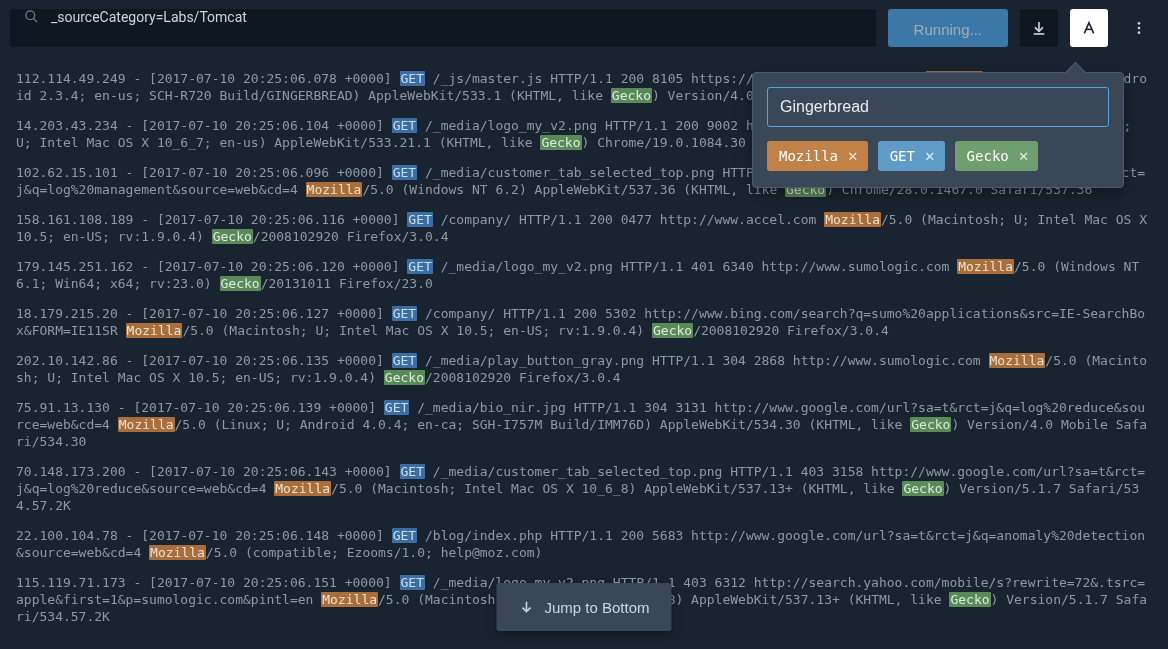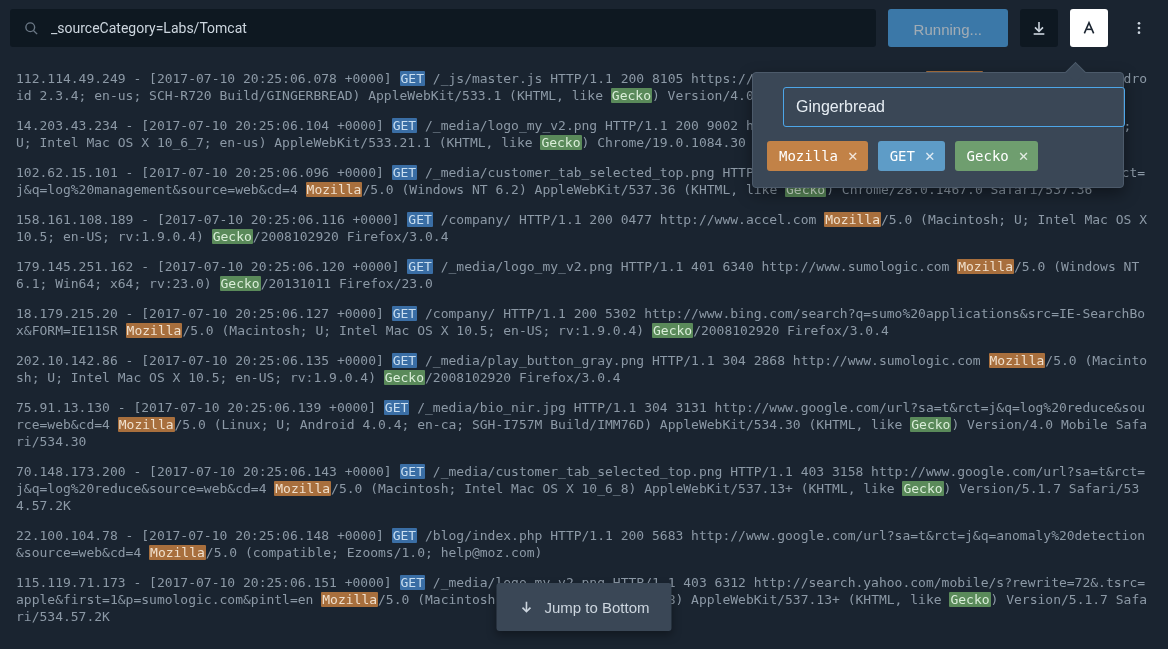--- a/index.html
+++ b/index.html
@@ -19,21 +19,21 @@
     padding: 9px 10px 9px 10px;
     background: #1a2430;
   }
 
   .search-box {
     flex: 1;
     background: #0e1821;
     border-radius: 3px;
     height: 38px;
     display: flex;
-    align-items: center;
+    align-items: flex-start;
     padding: 0 14px;
     gap: 12px;
   }
   .search-box svg { flex: none; }
   .search-box input {
     background: transparent;
     border: none;
     outline: none;
     color: #cdd6df;
     font-size: 14px;
@@ -106,21 +106,20 @@
   .popover-input {
     width: 100%;
     background: transparent;
     border: 1px solid #4da6e8;
     border-radius: 3px;
     height: 40px;
     padding: 0 12px;
     color: #e6edf3;
     font-size: 16px;
     outline: none;
-    margin-left: 16px;
   }
   .chips {
     display: flex;
     gap: 10px;
     margin-top: 14px;
   }
   .chip {
     display: flex;
     align-items: center;
     gap: 10px;

